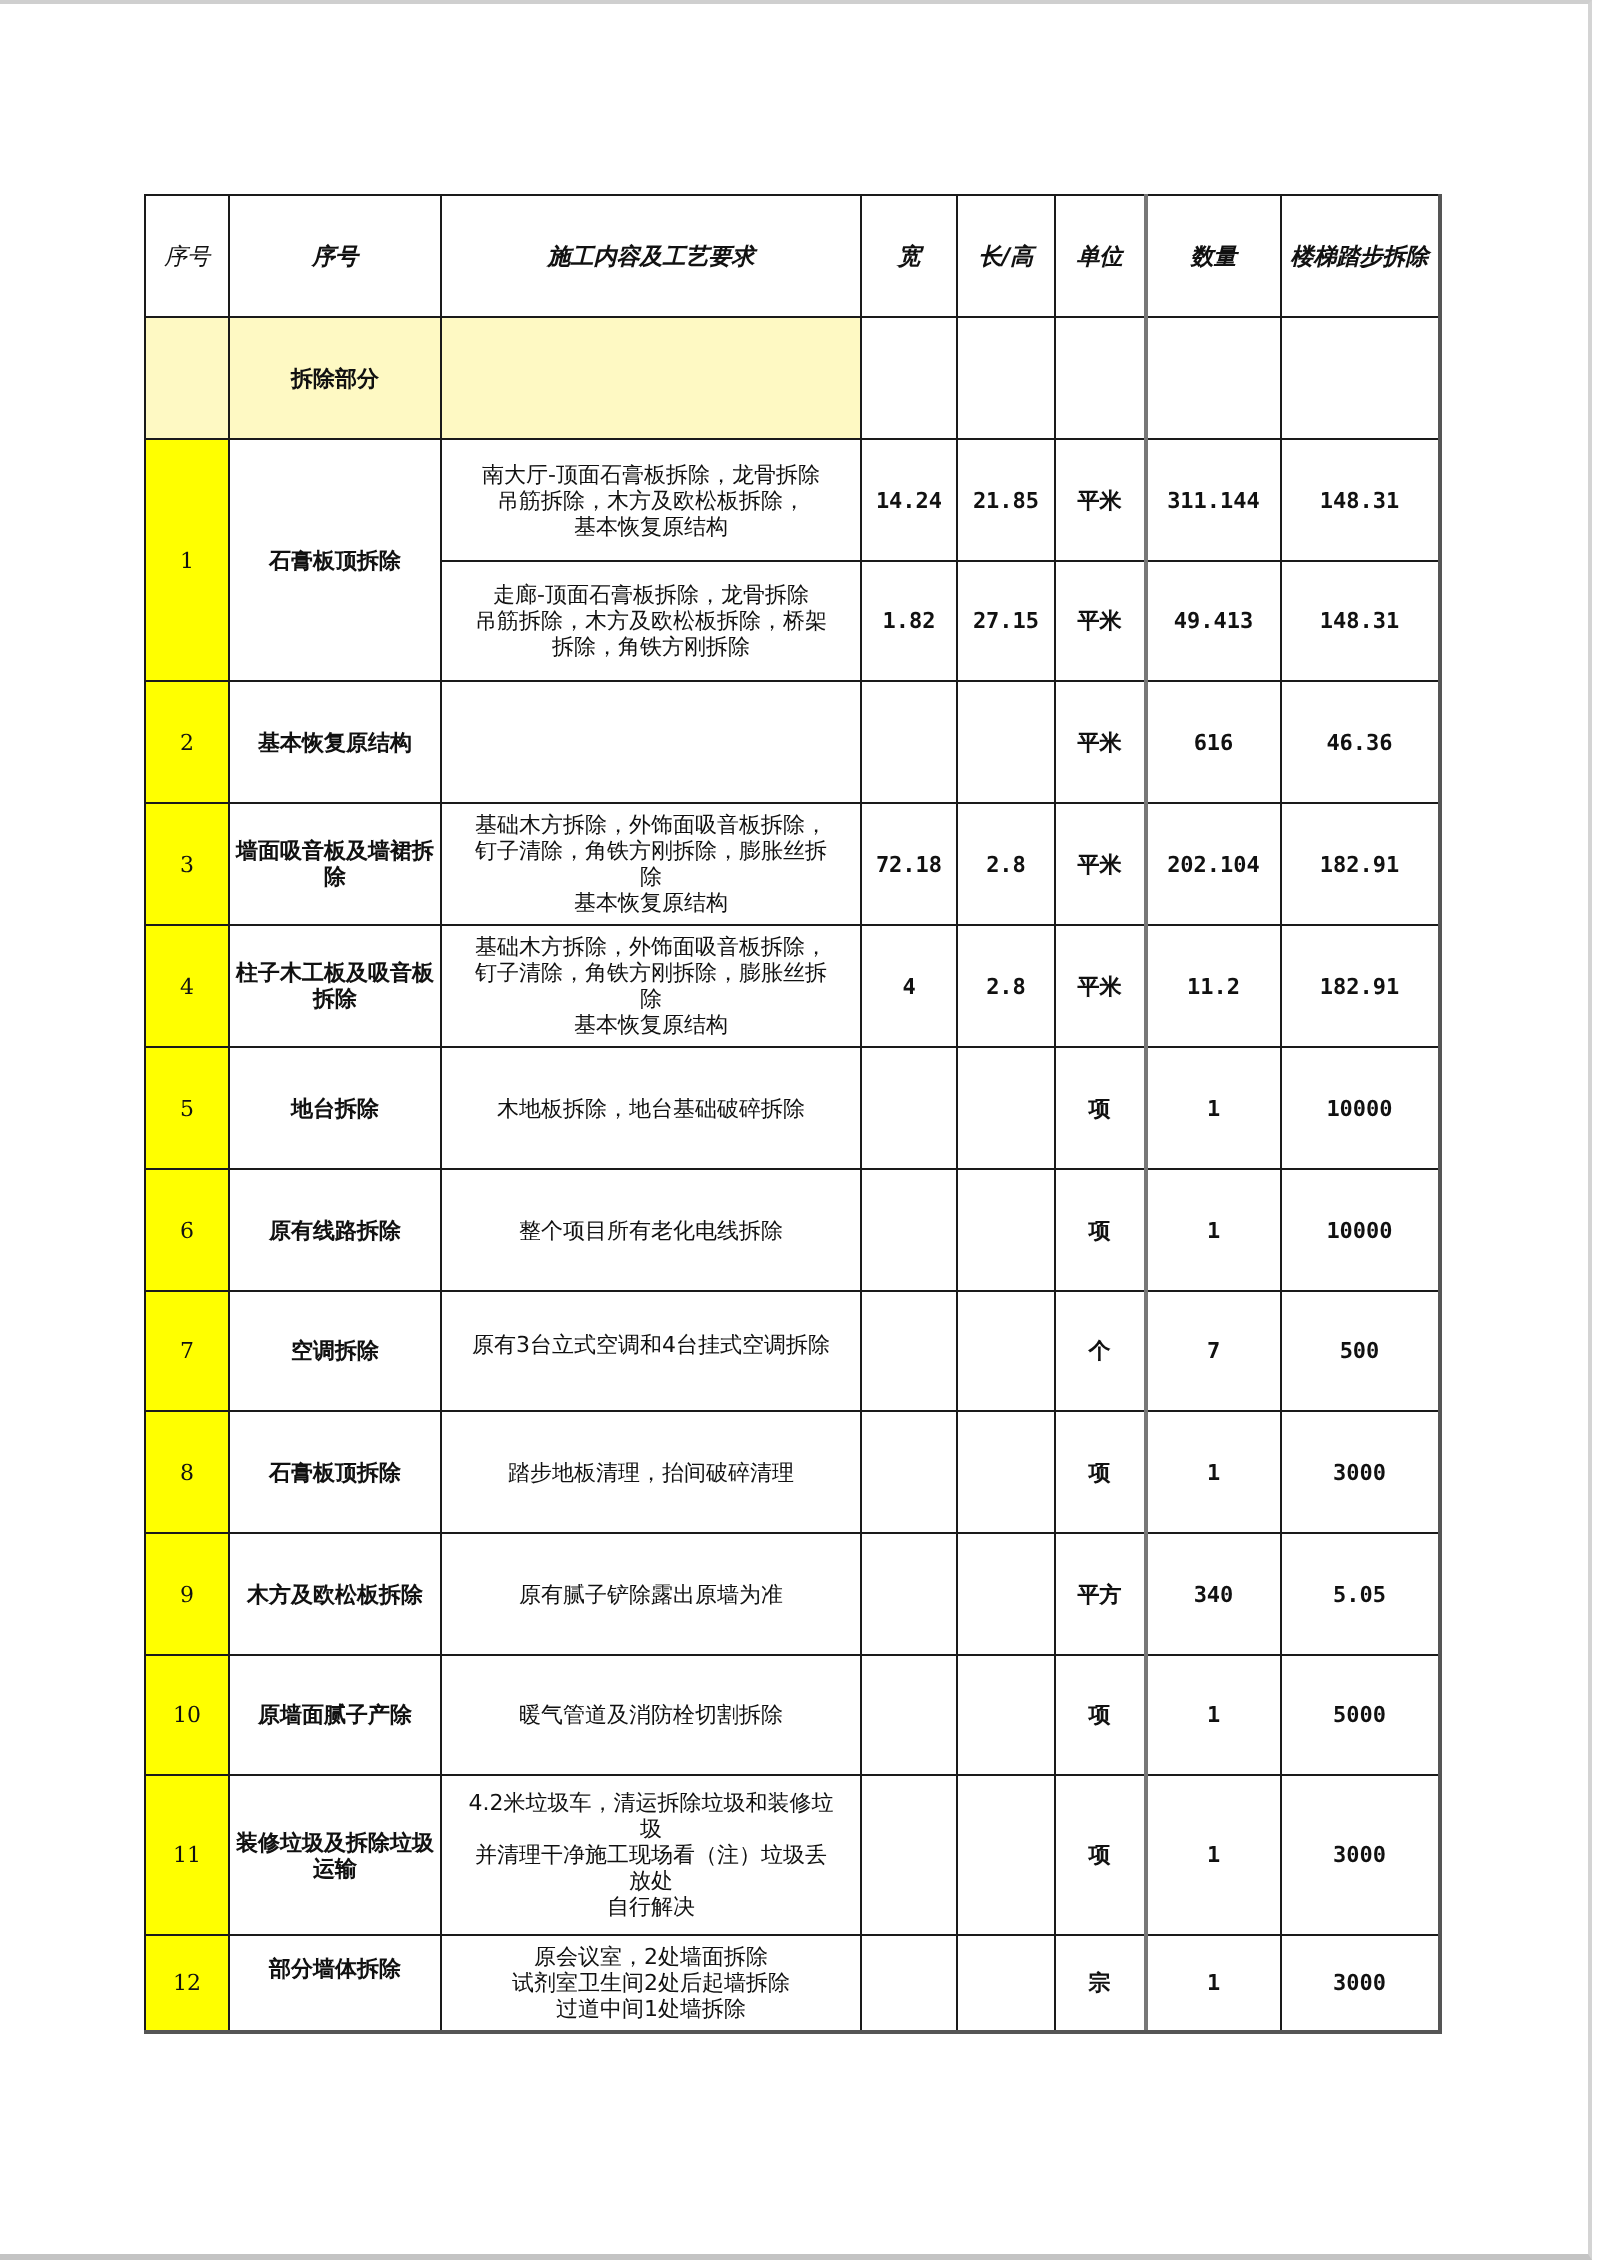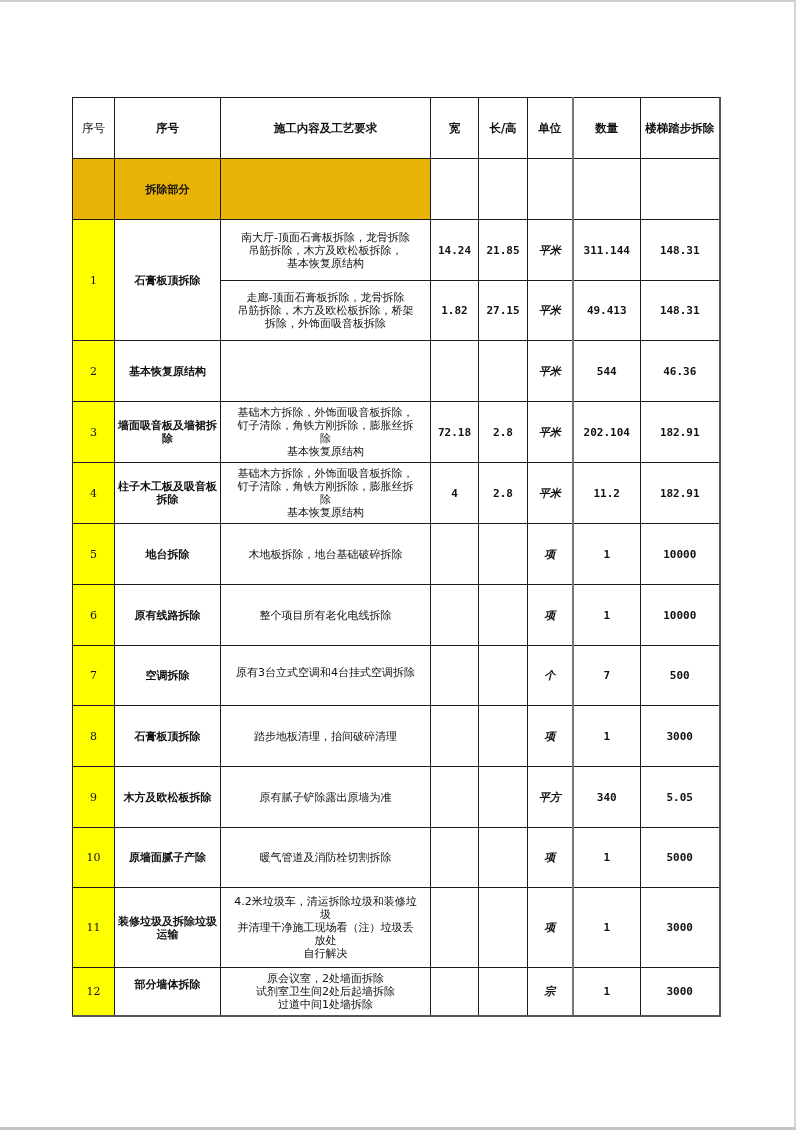--- a/index.html
+++ b/index.html
@@ -41,28 +41,29 @@
       text-align: center;
       vertical-align: middle;
       font-size: 11px;
       line-height: 13px;
       overflow: hidden;
     }
     table.quote th {
       font-weight: bold;
       background: #fff;
       font-size: 11.5px;
+      font-style: italic;
     }
     table.quote th.plain {
       font-weight: normal;
     }
     .col-unit-right { border-right-color: #777 !important; border-right-width: 2px !important; }
     .outer-right { border-right: 2px solid #555 !important; }
     .outer-bottom td { border-bottom: 2px solid #555 !important; }
-    .section-fill { background: #eab308; }
+    .section-fill { background: #fef9c3; }
     .idx {
       background: #ffff00;
       font-weight: normal;
       font-family: "DejaVu Serif", "Liberation Serif", serif;
       font-size: 11px;
     }
     .name {
       font-weight: bold;
       font-size: 11.5px;
       line-height: 14px;
@@ -74,21 +75,20 @@
     }
     .num {
       font-weight: bold;
       font-family: "DejaVu Sans Mono", "Liberation Mono", monospace;
       font-size: 11px;
       margin-left: 41px;
     }
     .unit {
       font-weight: bold;
       font-size: 11.5px;
-      font-style: italic;
     }
     .desc span { display: block; }
   </style>
 </head>
 <body>
 
 <div class="page-frame"></div>
 
 <table class="quote">
   <colgroup>
@@ -137,37 +137,37 @@
     <td class="num">21.85</td>
     <td class="unit col-unit-right">平米</td>
     <td class="num">311.144</td>
     <td class="num outer-right">148.31</td>
   </tr>
 
   <tr style="height:60px">
     <td class="desc">
       <span>走廊-顶面石膏板拆除，龙骨拆除</span>
       <span>吊筋拆除，木方及欧松板拆除，桥架</span>
-      <span>拆除，外饰面吸音板拆除</span>
+      <span>拆除，角铁方刚拆除</span>
     </td>
     <td class="num">1.82</td>
     <td class="num">27.15</td>
     <td class="unit col-unit-right">平米</td>
     <td class="num">49.413</td>
     <td class="num outer-right">148.31</td>
   </tr>
 
   <tr style="height:61px">
     <td class="idx">2</td>
     <td class="name">基本恢复原结构</td>
     <td class="desc"></td>
     <td class="num"></td>
     <td class="num"></td>
     <td class="unit col-unit-right">平米</td>
-    <td class="num">544</td>
+    <td class="num">616</td>
     <td class="num outer-right">46.36</td>
   </tr>
 
   <tr style="height:61px">
     <td class="idx">3</td>
     <td class="name">墙面吸音板及墙裙拆除</td>
     <td class="desc">
       <span>基础木方拆除，外饰面吸音板拆除，</span>
       <span>钉子清除，角铁方刚拆除，膨胀丝拆</span>
       <span>除</span>

